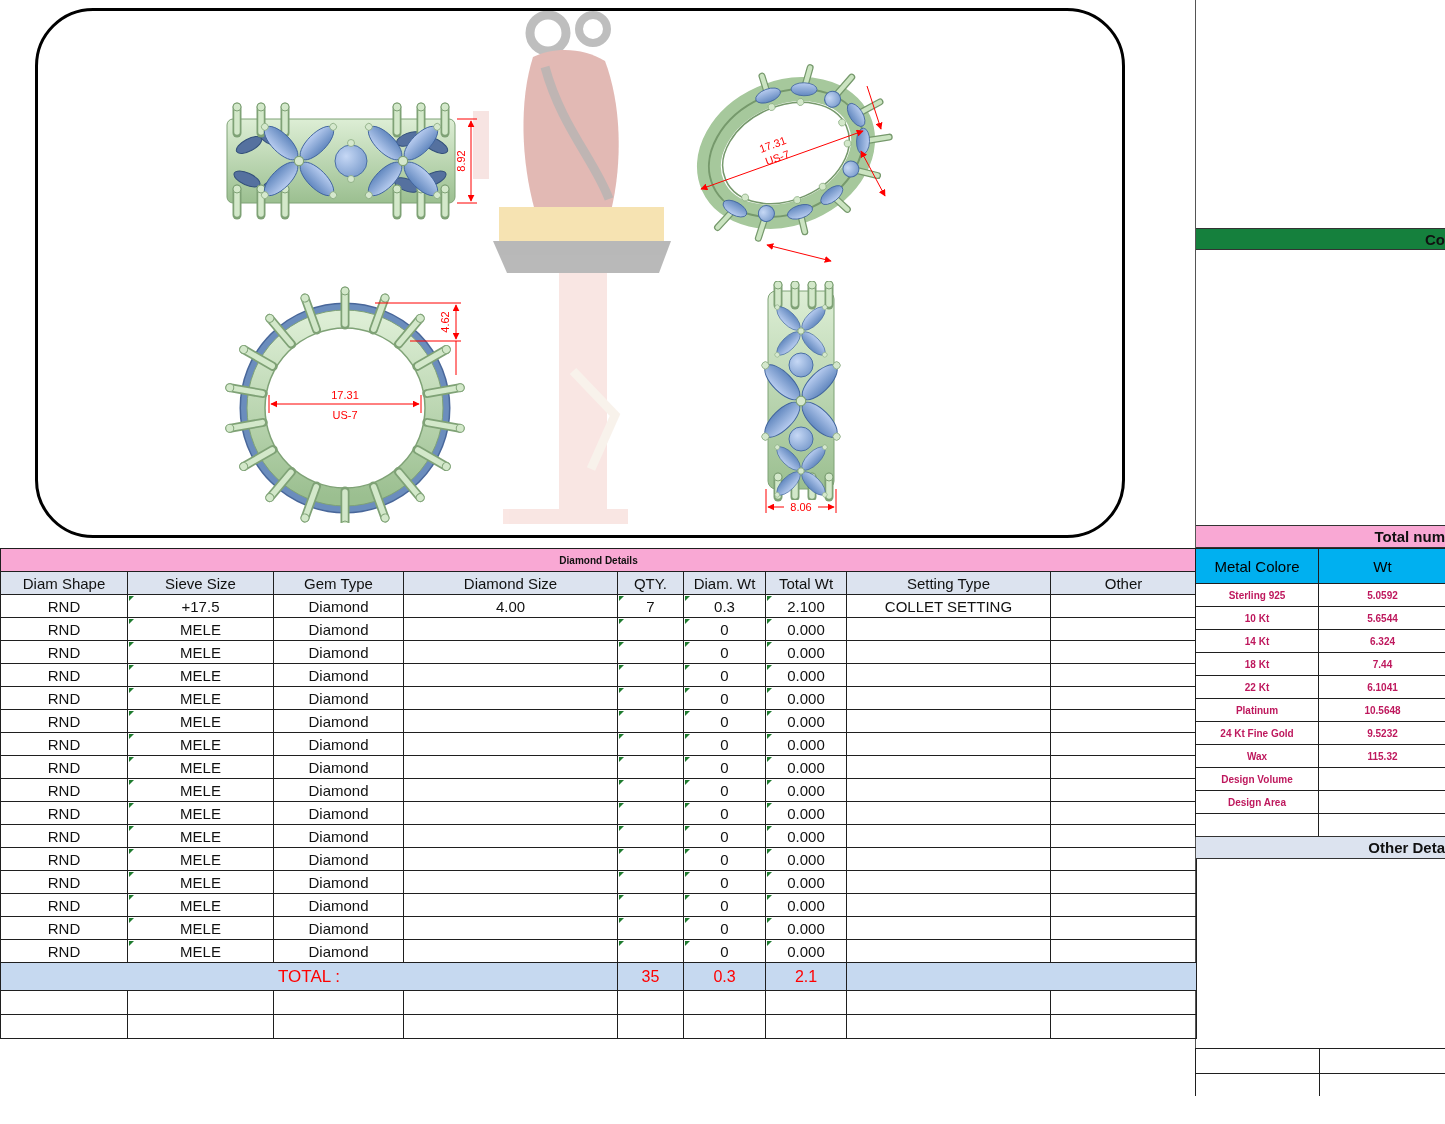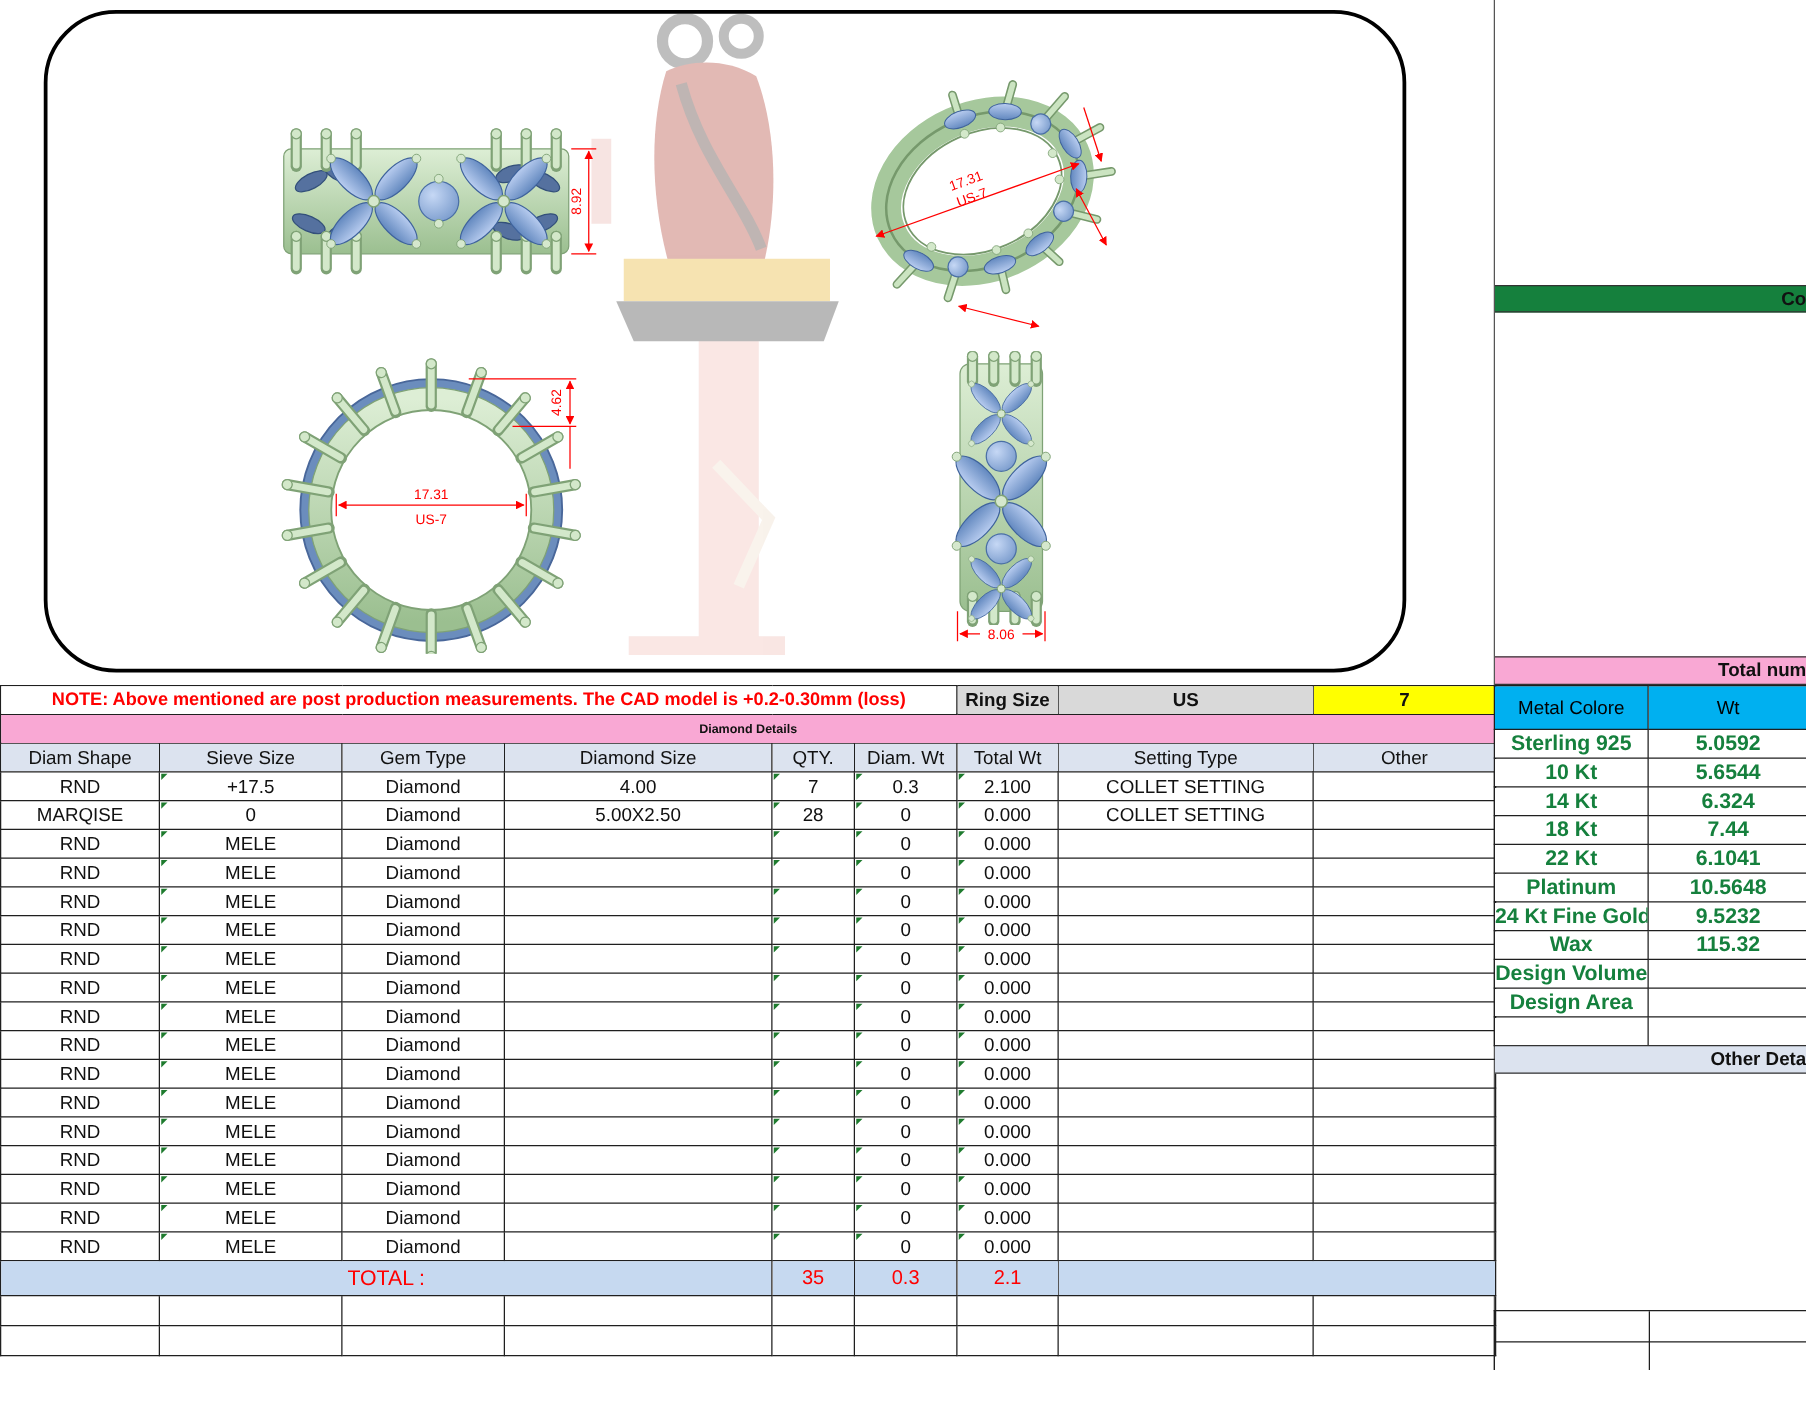--- a/index.html
+++ b/index.html
@@ -42,21 +42,21 @@
       border-top:1px solid #333;border-bottom:1px solid #333}
   .co-bar{top:228px;height:22px;background:#15803d}
   .tn-bar{top:525px;height:23px;background:#f9a8d4}
   .od-bar{top:836px;height:23px;background:#dce3ef}
   .metal-table{position:absolute;left:1195px;top:548px;width:251px}
   .metal-table th,.metal-table td{border:1px solid #1f1f1f;text-align:center;vertical-align:middle;
       overflow:hidden;white-space:nowrap}
   .metal-table tr{height:23px}
   .metal-table tr.mt-head{height:35px}
   .metal-table th{background:#00b0f0;font-size:15px;font-weight:400;color:#000}
-  .metal-table td{font-size:17px;font-weight:700;color:#15803d;background:#fff}
+  .metal-table td{font-size:10px;font-weight:700;color:#be185d;background:#fff}
   .right-empty{position:absolute;left:1195px;top:1048px;width:250px;height:48px;
       border-top:1px solid #1f1f1f;border-left:1px solid #1f1f1f}
   .right-empty .h{position:absolute;left:0;top:24px;width:100%;height:1px;background:#1f1f1f}
   .right-empty .v{position:absolute;left:123px;top:0;width:1px;height:100%;background:#1f1f1f}
 
   
   .bottom-bar{position:absolute;left:0;top:1096px;width:1445px;height:28px;background:#e5e3d1;
       border-top:2px solid #000}
   .render-note{position:absolute;left:0;top:0;width:1055px;height:26px;display:flex;
       align-items:center;justify-content:center;font-weight:700;font-size:16px;color:#111}
@@ -406,26 +406,20 @@
         <col style="width:146px">
         <col style="width:130px">
       <col style="width:214px">
         <col style="width:66px">
         <col style="width:82px">
       <col style="width:81px">
         <col style="width:204px">
         <col style="width:146px">
     </colgroup>
     <tbody>
-        <tr class="row-note">
-      <td colspan="6" class="note">NOTE: Above mentioned are post production measurements. The CAD model is +0.2-0.30mm (loss)</td>
-      <td class="ghdr">Ring Size</td>
-      <td class="ghdr">US</td>
-      <td class="yellow">7</td>
-    </tr>
     <tr>
       <td colspan="9" class="title-cell">Diamond Details</td>
     </tr>
     <tr class="heads">
       <td>Diam Shape</td>
       <td>Sieve Size</td>
       <td>Gem Type</td>
       <td>Diamond Size</td>
       <td>QTY.</td>
       <td>Diam. Wt</td>
@@ -440,31 +434,20 @@
           <td class="gt">+17.5</td>
           <td>Diamond</td>
           <td>4.00</td>
           <td class="gt">7</td>
           <td class="gt">0.3</td>
           <td class="gt">2.100</td>
           <td>COLLET SETTING</td>
           <td></td>
         </tr>
         <tr>
-          <td>MARQISE</td>
-          <td class="gt">0</td>
-          <td>Diamond</td>
-          <td>5.00X2.50</td>
-          <td class="gt">28</td>
-          <td class="gt">0</td>
-          <td class="gt">0.000</td>
-          <td>COLLET SETTING</td>
-          <td></td>
-        </tr>
-        <tr>
           <td>RND</td>
           <td class="gt">MELE</td>
           <td>Diamond</td>
           <td></td>
           <td class="gt"></td>
           <td class="gt">0</td>
           <td class="gt">0.000</td>
           <td></td>
           <td></td>
         </tr>

